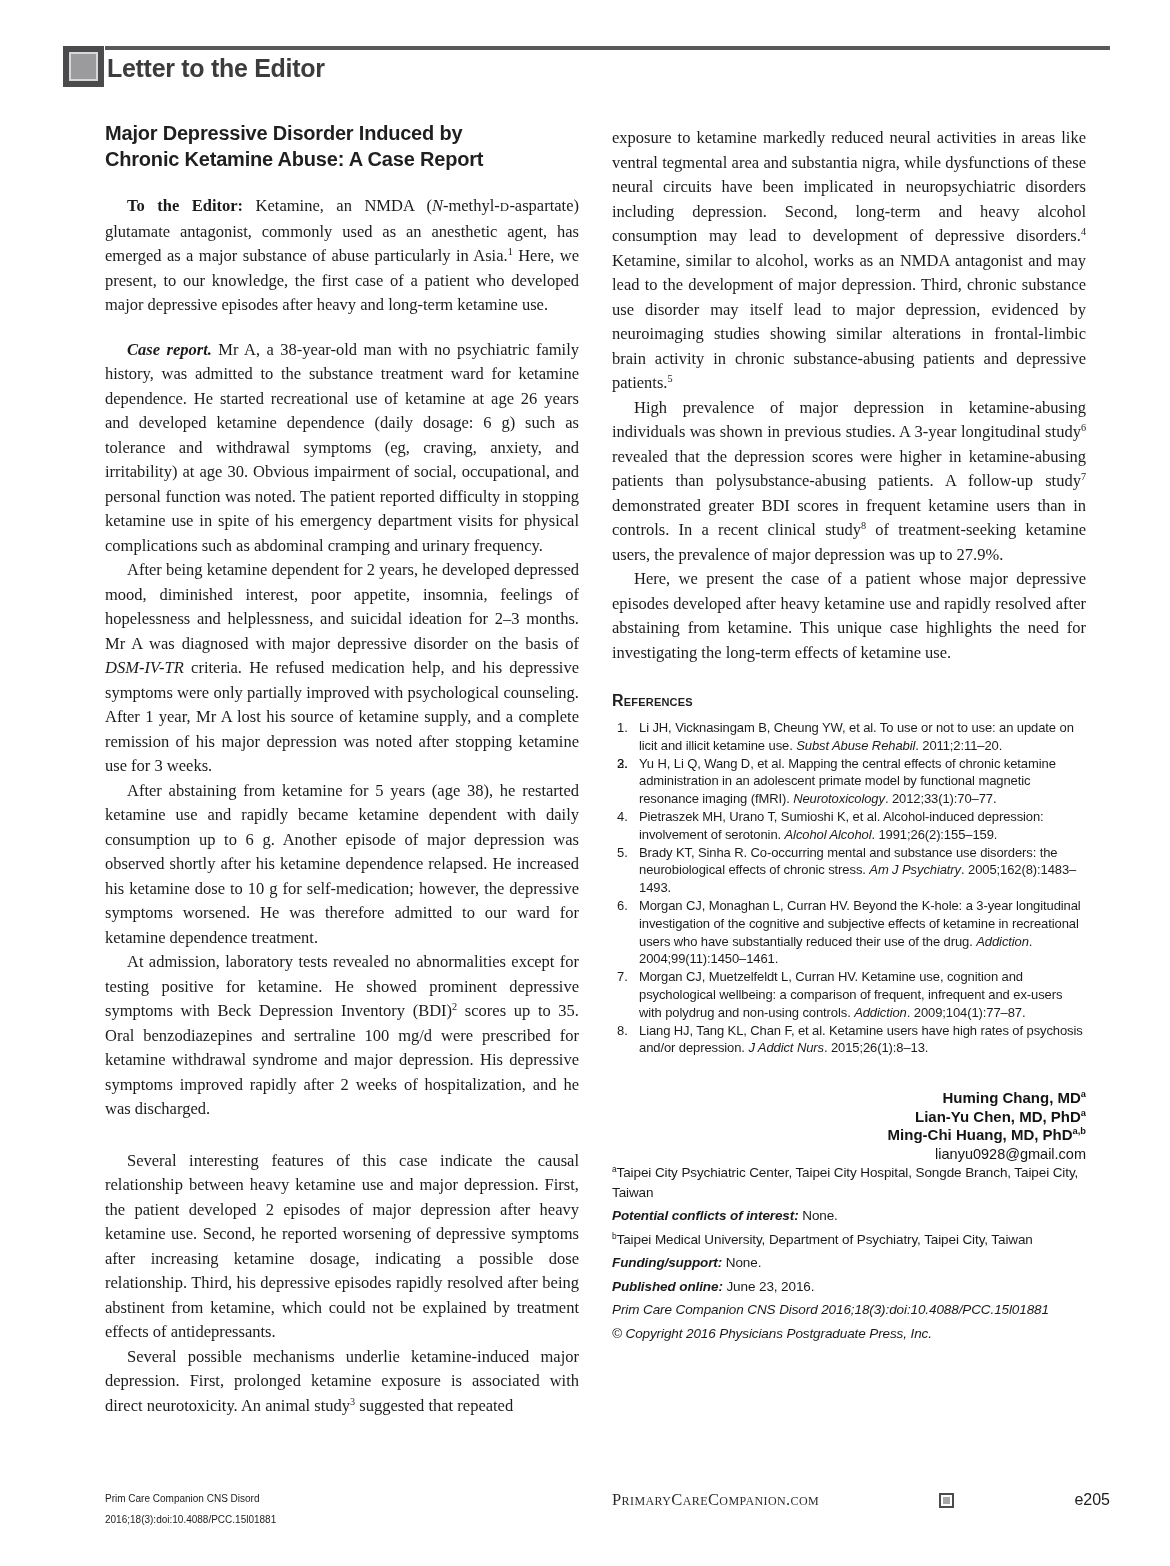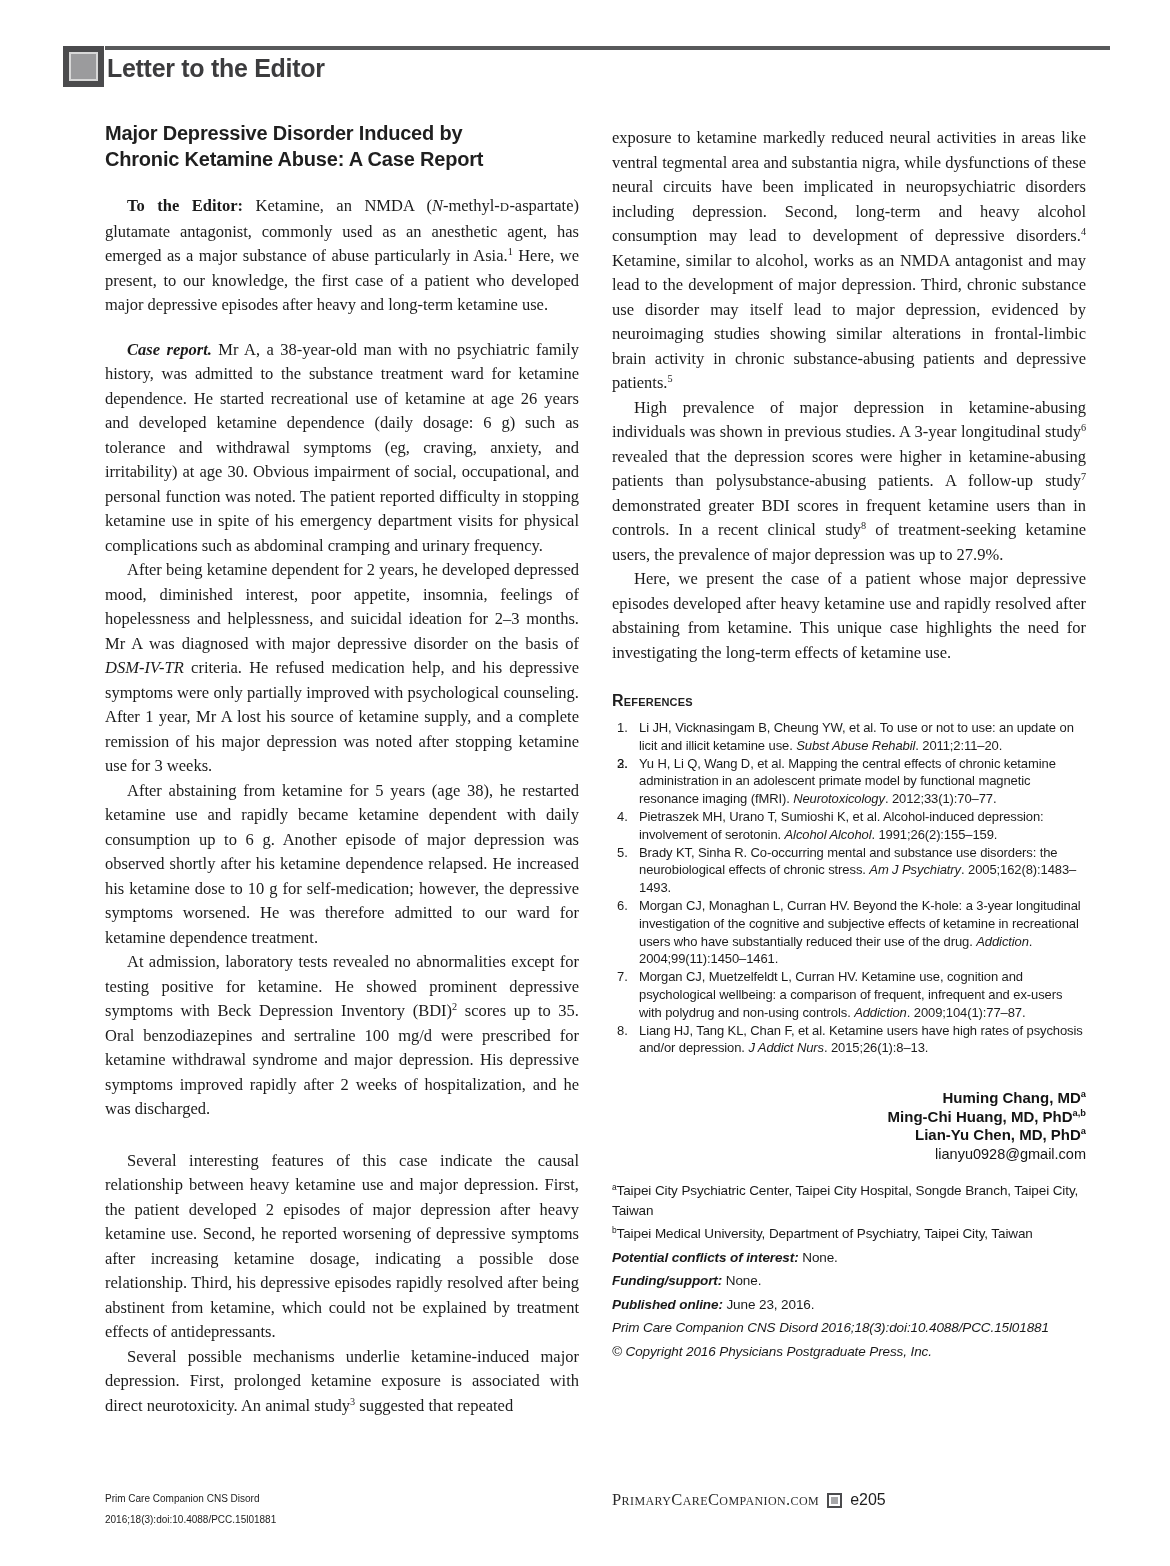--- a/index.html
+++ b/index.html
@@ -40,29 +40,29 @@
   .ref-list { font-family:"Liberation Sans", sans-serif; font-size:13px;
               line-height:17.8px; color:#1c1c1c; letter-spacing:-0.1px; }
   .ref-item { position:relative; padding-left:27px; }
   .ref-num { position:absolute; left:5px; }
 
   
   .authors { margin-top:32px; text-align:right; font-family:"Liberation Sans", sans-serif;
              font-size:15px; line-height:18.5px; color:#141414; }
   .author-line { font-weight:700; }
   .author-line.plain { font-weight:400; font-size:14.5px;text-align:right; }
-  .affils { margin-top:18px; font-family:"Liberation Sans", sans-serif; font-size:13.5px;
+  .affils { font-family:"Liberation Sans", sans-serif; font-size:13.5px;
             line-height:19.5px; color:#1a1a1a; letter-spacing:-0.1px; }
   .affil-line { margin-bottom:4px; }
 
   
   .ftr-left { position:absolute; top:1488px; left:105px; font-family:"Liberation Sans", sans-serif;
               font-size:10px; line-height:21px; color:#1c1c1c; }
   .ftr-right { position:absolute; top:1490px; left:612px; width:498px;
-               display:flex; justify-content:flex-start; align-items:center; gap:8px; }
+               display:flex; justify-content:space-between; align-items:center; gap:8px; }
   .ftr-site { font-family:"Liberation Serif", serif; font-variant:small-caps;
               font-size:16.5px; color:#2b2b2b; letter-spacing:0.4px; }
   .ftr-icon { width:15px; height:15px; background:#a7a7a9; border:2px solid #4b4b4d;
               box-shadow:inset 0 0 0 2px #ffffff; }
   .ftr-page { font-family:"Liberation Sans", sans-serif; font-size:16px; color:#1c1c1c; }
 </style>
 </head>
 <body>
 
 <div class="hdr">
@@ -101,29 +101,29 @@
       <div class="ref-item"><span class="ref-num">3.</span><span><span>Yu H, Li Q, Wang D, et al. Mapping the central effects of chronic ketamine administration in an adolescent primate model by functional magnetic resonance imaging (fMRI). </span><span class="i">Neurotoxicology</span><span>. 2012;33(1):70–77.</span></span></div>
       <div class="ref-item"><span class="ref-num">4.</span><span><span>Pietraszek MH, Urano T, Sumioshi K, et al. Alcohol-induced depression: involvement of serotonin. </span><span class="i">Alcohol Alcohol</span><span>. 1991;26(2):155–159.</span></span></div>
       <div class="ref-item"><span class="ref-num">5.</span><span><span>Brady KT, Sinha R. Co-occurring mental and substance use disorders: the neurobiological effects of chronic stress. </span><span class="i">Am J Psychiatry</span><span>. 2005;162(8):1483–1493.</span></span></div>
       <div class="ref-item"><span class="ref-num">6.</span><span><span>Morgan CJ, Monaghan L, Curran HV. Beyond the K-hole: a 3-year longitudinal investigation of the cognitive and subjective effects of ketamine in recreational users who have substantially reduced their use of the drug. </span><span class="i">Addiction</span><span>. 2004;99(11):1450–1461.</span></span></div>
       <div class="ref-item"><span class="ref-num">7.</span><span><span>Morgan CJ, Muetzelfeldt L, Curran HV. Ketamine use, cognition and psychological wellbeing: a comparison of frequent, infrequent and ex-users with polydrug and non-using controls. </span><span class="i">Addiction</span><span>. 2009;104(1):77–87.</span></span></div>
       <div class="ref-item"><span class="ref-num">8.</span><span><span>Liang HJ, Tang KL, Chan F, et al. Ketamine users have high rates of psychosis and/or depression. </span><span class="i">J Addict Nurs</span><span>. 2015;26(1):8–13.</span></span></div>
     </div>
 
   <div class="authors">
       <div class="author-line bold"><span class="b">Huming Chang, MD</span><sup>a</sup></div>
+      <div class="author-line bold"><span class="b">Lian-Yu Chen, MD, PhD</span><sup>a</sup></div>
       <div class="author-line bold"><span class="b">Ming-Chi Huang, MD, PhD</span><sup>a,b</sup></div>
-      <div class="author-line bold"><span class="b">Lian-Yu Chen, MD, PhD</span><sup>a</sup></div>
       <div class="author-line plain"><span>lianyu0928@gmail.com</span></div>
     </div>
 
   <div class="affils">
       <div class="affil-line"><sup>a</sup><span>Taipei City Psychiatric Center, Taipei City Hospital, Songde Branch, Taipei City, Taiwan</span></div>
+      <div class="affil-line"><span class="b i">Potential conflicts of interest:</span><span> None.</span></div>
       <div class="affil-line"><sup>b</sup><span>Taipei Medical University, Department of Psychiatry, Taipei City, Taiwan</span></div>
-      <div class="affil-line"><span class="b i">Potential conflicts of interest:</span><span> None.</span></div>
       <div class="affil-line"><span class="b i">Funding/support:</span><span> None.</span></div>
       <div class="affil-line"><span class="b i">Published online:</span><span> June 23, 2016.</span></div>
       <div class="affil-line"><span class="i">Prim Care Companion CNS Disord 2016;18(3):doi:10.4088/PCC.15l01881</span></div>
       <div class="affil-line"><span class="i">© Copyright 2016 Physicians Postgraduate Press, Inc.</span></div>
     </div>
 </div>
 
 <div class="ftr-left">
   <div>Prim Care Companion CNS Disord</div>
   <div>2016;18(3):doi:10.4088/PCC.15l01881</div>

